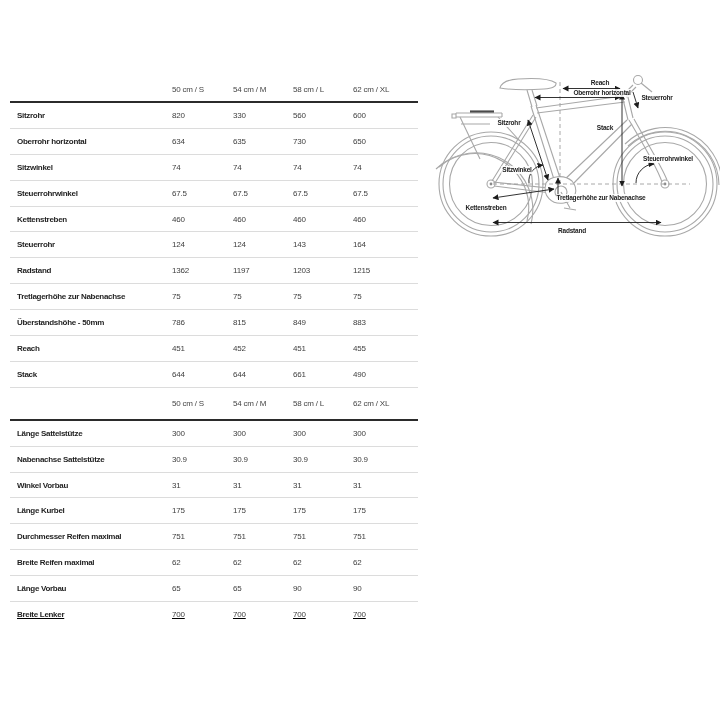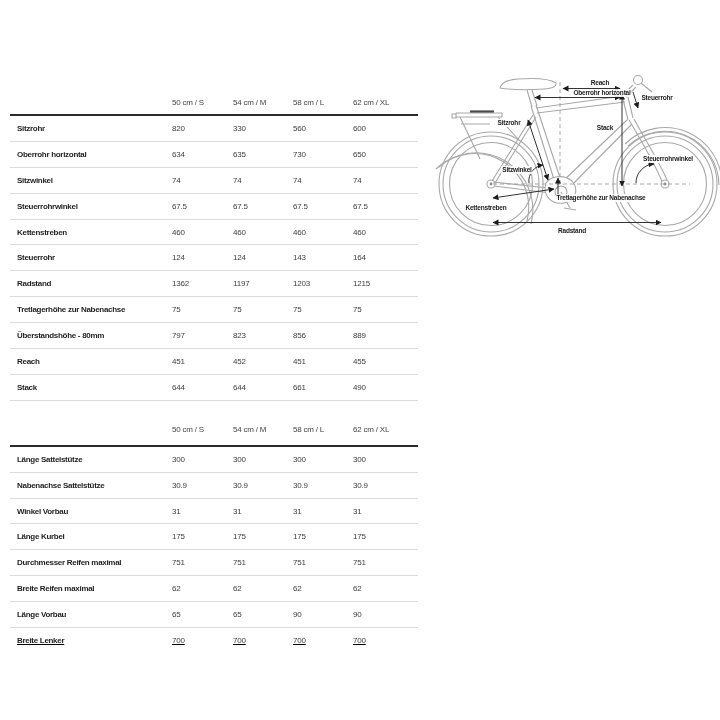--- a/index.html
+++ b/index.html
@@ -1,19 +1,19 @@
 <!DOCTYPE html>
 <html><head>
 <meta charset="utf-8">
 <style>
   html,body{margin:0;padding:0;background:#fff;}
   .page{position:relative;width:720px;height:720px;background:#fff;overflow:hidden;
         font-family:"Liberation Sans",sans-serif;}
   .tables{position:absolute;left:10px;top:78px;width:408px;}
-  .geo-table{width:100%;margin-top:13px;}
+  .geo-table{width:100%;}
   .thead{display:grid;grid-template-columns:162px 61px 60px 60px 65px;align-items:center;
          height:23px;border-bottom:2px solid #2b2b2b;}
   .geo-table.second .thead{height:31px;}
   .thead .cell{font-size:8px;letter-spacing:-0.2px;color:#454545;white-space:nowrap;}
   .row{display:grid;grid-template-columns:162px 61px 60px 60px 65px;align-items:center;
        height:24.9px;border-bottom:1px solid #dcdcdc;}
   .geo-table.second .row:last-child{border-bottom:none;text-decoration:underline;}
   .row .label{font-size:8px;font-weight:bold;letter-spacing:-0.3px;color:#1f1f1f;
               padding-left:7px;white-space:nowrap;}
   .row .value{font-size:8px;letter-spacing:-0.2px;color:#404040;white-space:nowrap;}
@@ -94,25 +94,25 @@
             <div class="value">1215</div>
           </div>
           <div class="row">
             <div class="label">Tretlagerhöhe zur Nabenachse</div>
             <div class="value">75</div>
             <div class="value">75</div>
             <div class="value">75</div>
             <div class="value">75</div>
           </div>
           <div class="row">
-            <div class="label">Überstandshöhe - 80mm</div>
-            <div class="value">797</div>
-            <div class="value">823</div>
-            <div class="value">856</div>
-            <div class="value">889</div>
+            <div class="label">Überstandshöhe - 50mm</div>
+            <div class="value">786</div>
+            <div class="value">815</div>
+            <div class="value">849</div>
+            <div class="value">883</div>
           </div>
           <div class="row">
             <div class="label">Reach</div>
             <div class="value">451</div>
             <div class="value">452</div>
             <div class="value">451</div>
             <div class="value">455</div>
           </div>
           <div class="row">
             <div class="label">Stack</div>

